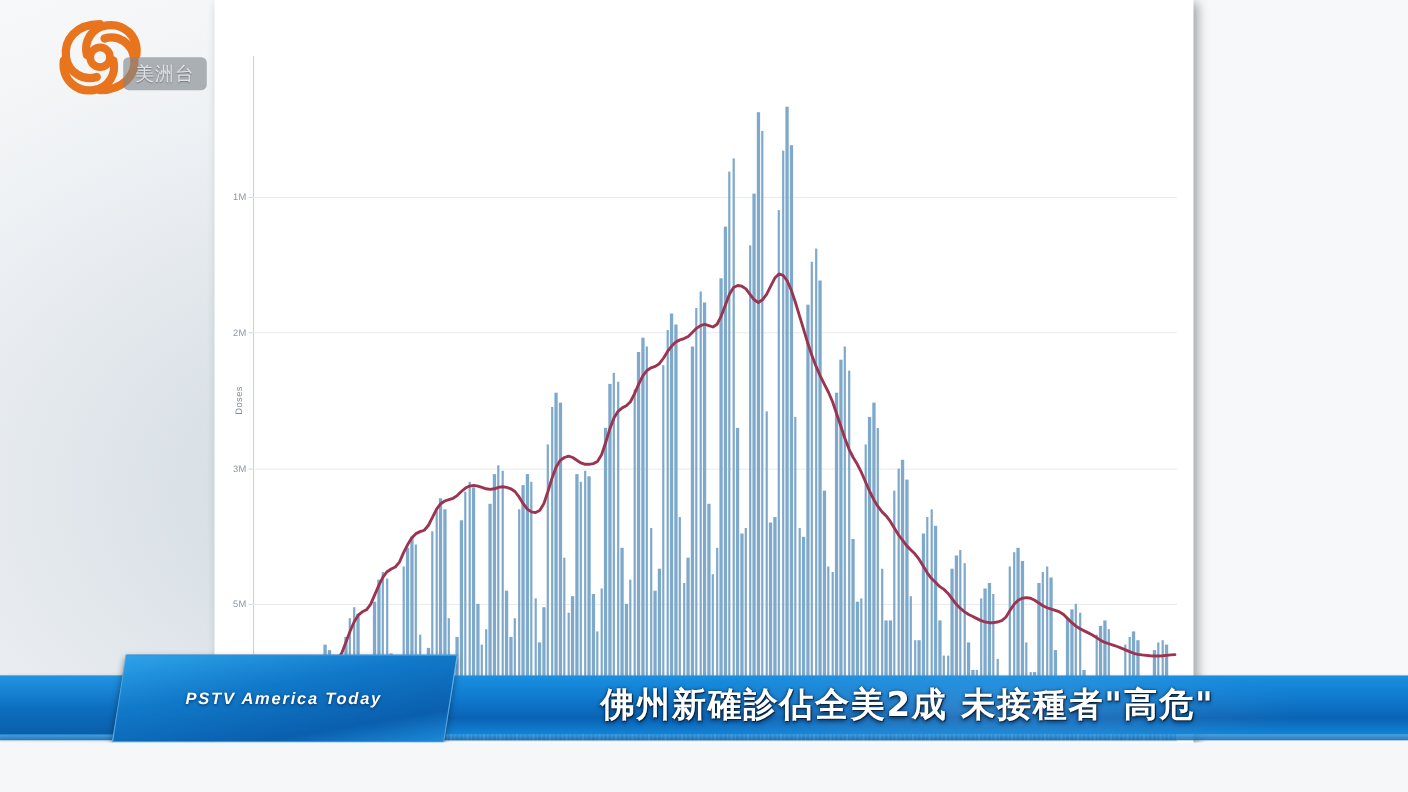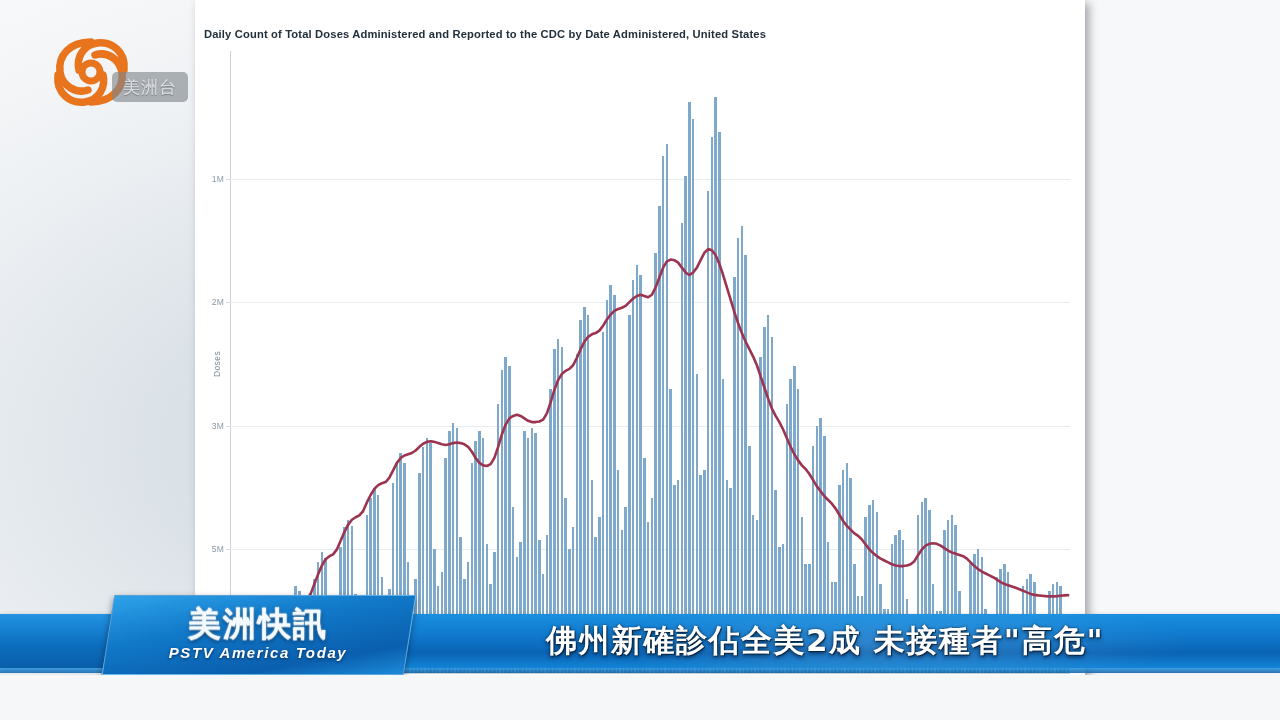--- a/index.html
+++ b/index.html
@@ -41,21 +41,21 @@
   .bar{position:absolute;bottom:0;background:#7ea9cb;}
   #avgline{position:absolute;left:0;top:0;width:840px;height:618px;overflow:visible;}
   #xaxis-line{position:absolute;left:0;top:618px;width:840px;height:1px;background:#cbd2d9;}
   .xlabel{
     position:absolute;top:632px;font-size:7.6px;color:#8a98a5;white-space:nowrap;
     letter-spacing:.2px;
   }
   #xlabel-left{left:-19px;}
   #xlabel-right{right:-4px;}
   
-  #logo{position:absolute;left:52px;top:36px;width:162px;height:72px;}
+  #logo{position:absolute;left:52px;top:16px;width:162px;height:72px;}
   #logo-swirl{position:absolute;left:0;top:0;width:78px;height:72px;}
   #logo-badge{
     position:absolute;left:60px;top:36px;width:76px;height:30px;
     background:rgba(126,132,138,.62);border-radius:5px;
     display:flex;align-items:center;justify-content:center;
     font-size:17px;color:rgba(236,238,240,.88);letter-spacing:1px;
     font-family:"DejaVu Sans",sans-serif;
     text-shadow:0 1px 1px rgba(60,64,68,.5);
   }
   
@@ -106,21 +106,20 @@
     color:#ffffff;letter-spacing:1.5px;white-space:nowrap;
     text-shadow:0 0 2px rgba(0,0,0,.55),0 2px 4px rgba(2,34,70,.9),1px 1px 0 rgba(0,0,0,.5);
   }
   #bottom-fill{position:absolute;left:0;top:675px;width:1280px;height:45px;background:#f6f7f8;}
 </style>
 </head>
 <body>
 
 <div id="panel">
 
-  <div id="chart-title">Daily Count of Total Doses Administered and Reported to the CDC by Date Administered, United States</div>
 
   <div id="plot">
     <div id="yaxis-line"></div>
     <div id="yaxis-title">Doses</div>
     <div id="gridlines">
         <div class="gridline" style="top: 494.4px;"></div>
         <div class="tickmark" style="top: 494.4px;"></div>
         <div class="ytick" style="top: 494.4px;">5M</div>
         <div class="gridline" style="top: 370.8px;"></div>
         <div class="tickmark" style="top: 370.8px;"></div>
@@ -379,18 +378,17 @@
   </svg>
   <div id="logo-badge">美洲台</div>
 </div>
 
 <div id="banner">
   <div id="banner-strip"></div>
   <div id="banner-left-wedge"></div>
   <div id="banner-underline"></div>
   <div id="brand-plate"></div>
   <div id="brand-inner">
-    <div id="brand-cn">美洲快訊</div>
     <div id="brand-en">PSTV America Today</div>
   </div>
   <div id="headline">佛州新確診佔全美2成  未接種者"高危"</div>
 </div>
 <div id="bottom-fill"></div>
 
 </body></html>

